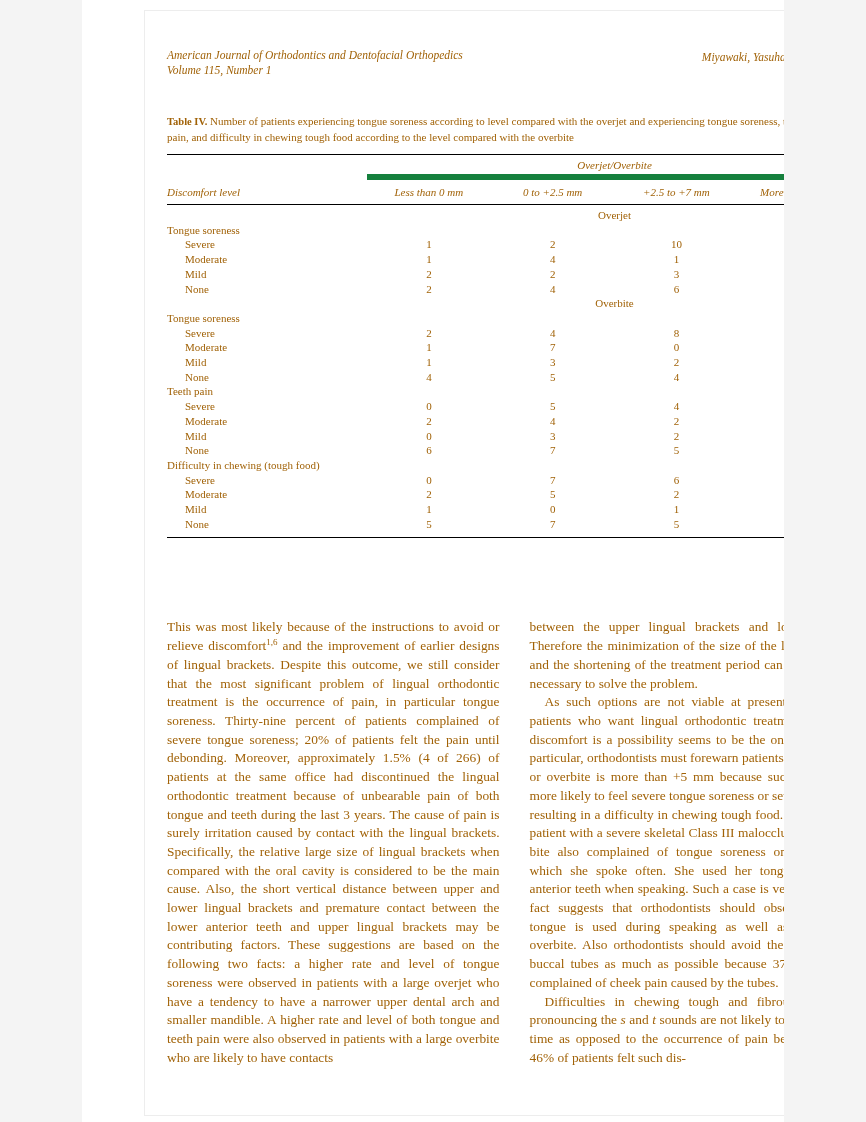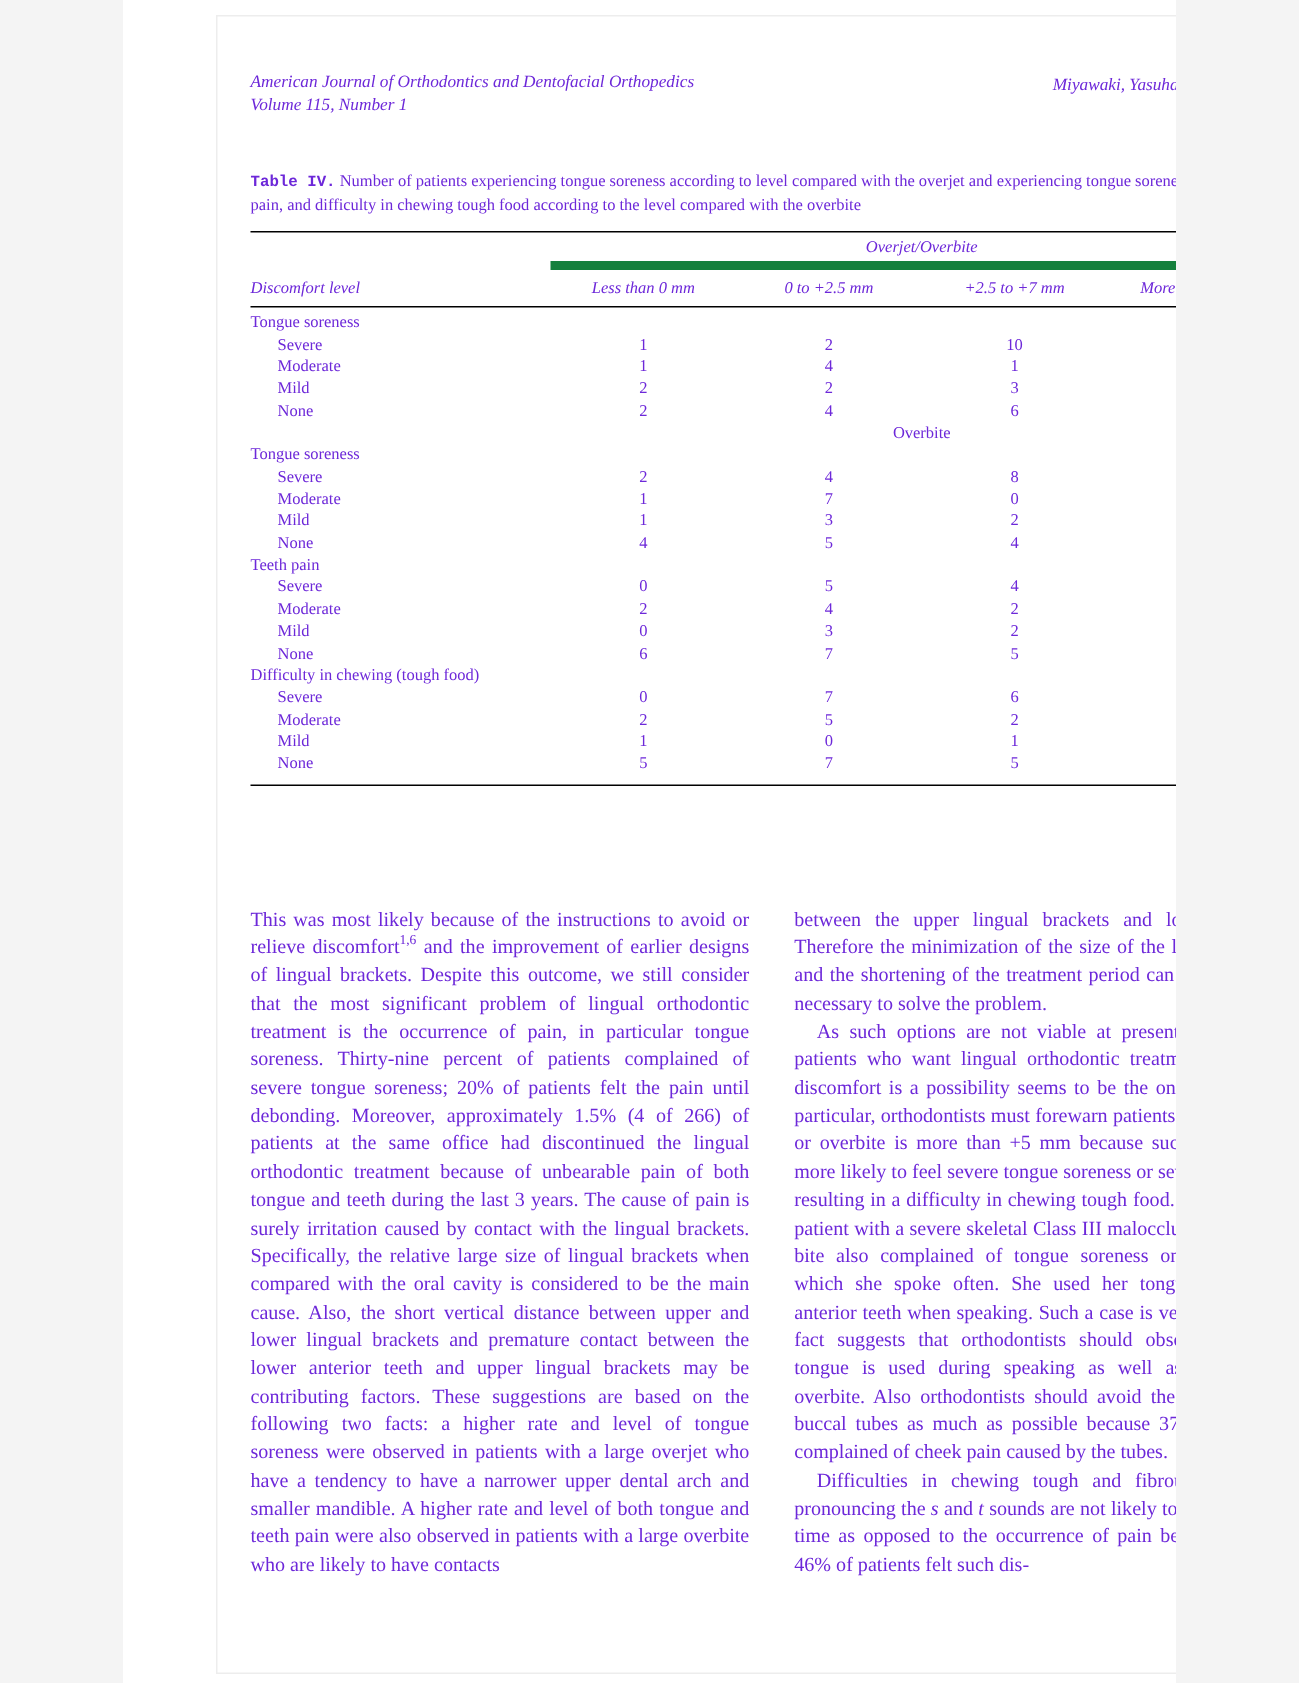--- a/index.html
+++ b/index.html
@@ -1,41 +1,41 @@
 <!DOCTYPE html>
 <html><head>
 <meta charset="utf-8">
 <style>
   html,body { margin:0; padding:0; background:#f4f4f4; }
   .page {
     position:relative;
     width:702px; height:1122px;
     background:#ffffff;
     font-family:"Liberation Serif", serif;
-    color:#6d28d9;
+    color:#a16207;
     overflow:hidden;
     margin:0 auto;
   }
   .scan-edge {
     position:absolute; left:62px; top:10px; width:792px; height:1104px;
     border:1px solid #ededed;
     pointer-events:none;
   }
   .content { position:absolute; left:85px; top:48px; width:695px; }
 
   
   .running-head { display:flex; justify-content:space-between; align-items:flex-start;
     font-size:11.5px; line-height:15px; }
   .rh-left { font-style:italic; }
   .rh-right { font-style:italic; white-space:nowrap; }
   .pagenum { font-style:normal; font-weight:bold; font-size:16px; margin-left:5px; }
 
   
   .caption { margin-top:36px; font-size:11px; line-height:14.5px; width:660px; }
-  .cap-label { font-weight:bold; font-family:Liberation Mono, monospace; font-size:10.5px; }
+  .cap-label { font-weight:bold; font-family:Liberation Serif, serif; font-size:10.5px; }
 
   
   .table-wrap { margin-top:10px; border-top:1.2px solid #000; border-bottom:1.2px solid #000;
     font-size:11px; }
   .span-row { display:flex; }
   .span-spacer { width:200px; }
   .span-cell { flex:1; text-align:center; font-style:italic; border-bottom:6px solid #15803d;
     padding:4px 0 3px; }
   .head-row { display:flex; border-bottom:1px solid #000; padding:6px 0 6px;font-family:Liberation Serif, serif; }
   .tlabel { width:200px; box-sizing:border-box; }
@@ -83,20 +83,21 @@
       <div class="head-row">
         <div class="tlabel ital">Discomfort level</div>
         <div class="tcell ital">Less than 0 mm</div>
         <div class="tcell ital">0 to +2.5 mm</div>
         <div class="tcell ital">+2.5 to +7 mm</div>
         <div class="tcell ital">More than +5 mm</div>
       </div>
       <div class="tbody">
           <div class="trow">
             <div class="tlabel"></div>
+            <div class="tspan-center">Overjet</div>
           </div>
           <div class="trow">
             <div class="tspan-center" style="text-align: left;">Tongue soreness</div>
           </div>
           <div class="trow">
             <div class="tlabel indent">Severe</div>
             <div class="tcell">1</div>
             <div class="tcell">2</div>
             <div class="tcell">10</div>
             <div class="tcell">4</div>

